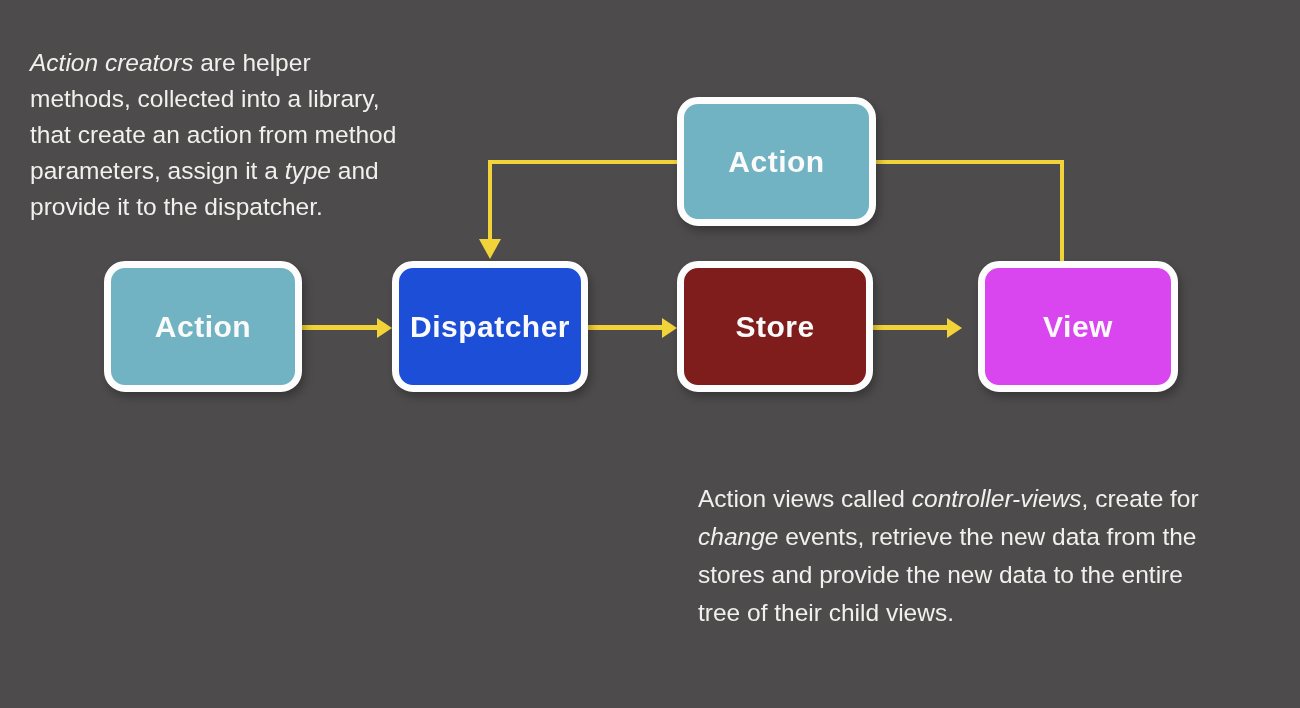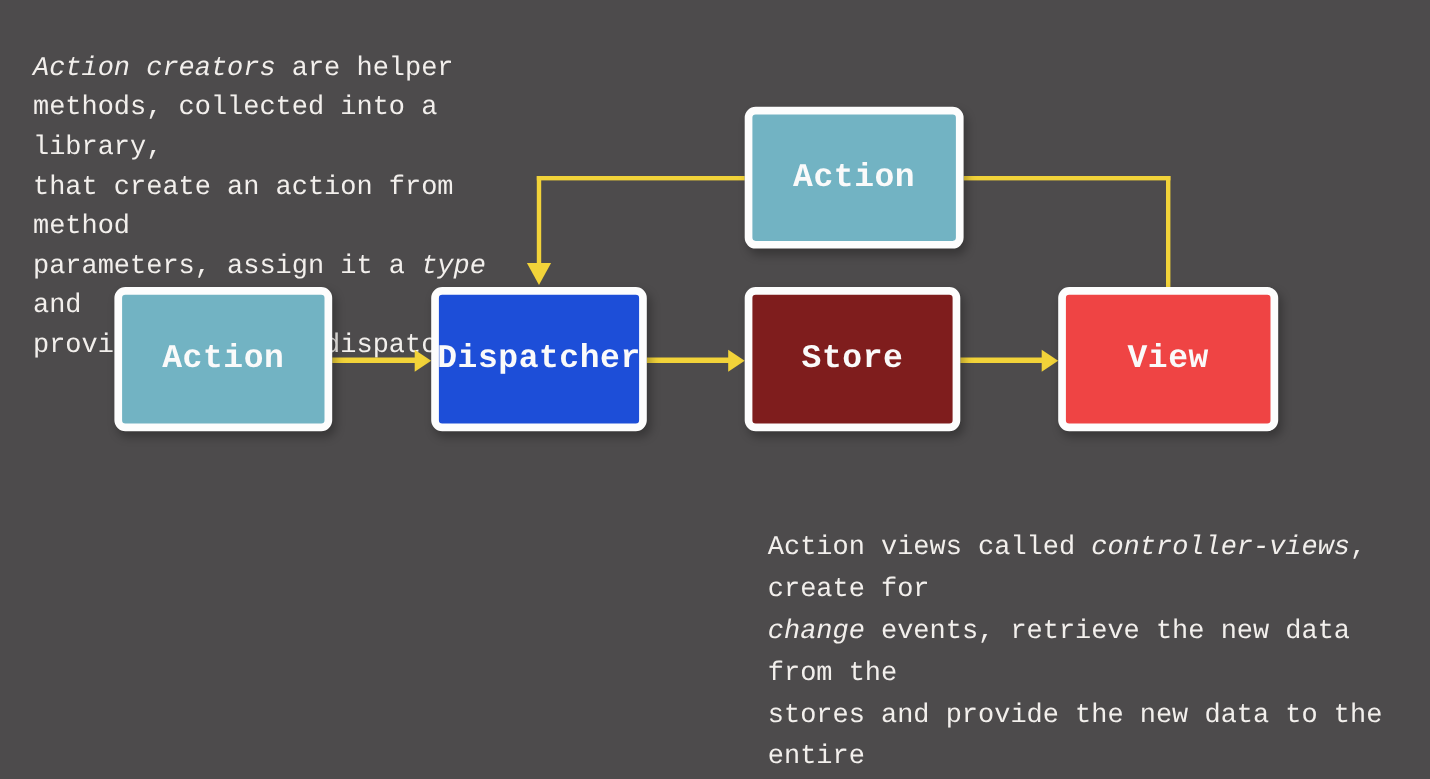--- a/index.html
+++ b/index.html
@@ -14,21 +14,20 @@
     background: var(--bg);
     font-family: "Liberation Sans", "DejaVu Sans", sans-serif;
     color: var(--ink);
     overflow: hidden;
   }
   .canvas {
     position: relative;
     width: 1300px;
     height: 708px;
     background: var(--bg);
-    font-family: Liberation Mono, monospace;
   }
 
   
   .note {
     position: absolute;
     font-size: 24.5px;
     line-height: 36px;
     white-space: pre-line;
     color: var(--ink);
   }
@@ -37,21 +36,21 @@
   .it { font-style: italic; }
 
   .note-action-creators { left: 30px;  top: 45px;  width: 460px; }
   .note-dispatcher      { left: 318px; top: 430px; width: 360px; line-height: 36.5px; }
   .note-store           { left: 698px; top: 430px; width: 600px; line-height: 38px; }
 
   
   .node {
     position: absolute;
     border: 7px solid var(--node-border);
-    border-radius: 10px;
+    border-radius: 21px;
     box-shadow: 3px 5px 9px rgba(0,0,0,0.28);
     display: flex;
     align-items: center;
     justify-content: center;
   }
   .node-label {
     color: #fafafa;
     font-weight: 700;
     font-size: 30px;
     letter-spacing: 0.5px;
@@ -130,21 +129,21 @@
   </div>
   <div class="node node-action-left" style="background: rgb(114, 179, 195);">
     <span class="node-label">Action</span>
   </div>
   <div class="node node-dispatcher" style="background: #1d4ed8;">
     <span class="node-label">Dispatcher</span>
   </div>
   <div class="node node-store" style="background: #7f1d1d;">
     <span class="node-label">Store</span>
   </div>
-  <div class="node node-view" style="background: #ef4444;">
+  <div class="node node-view" style="background: #d946ef; margin-left: 16px;">
     <span class="node-label">View</span>
   </div>
 
 
   <div class="note note-store">
     <p class="p2"><span>Action views called </span><span class="it">controller-views</span><span>, create for
 </span><span class="it">change</span><span> events, retrieve the new data from the
 stores and provide the new data to the entire
 tree of their child views.</span></p>
   </div>

